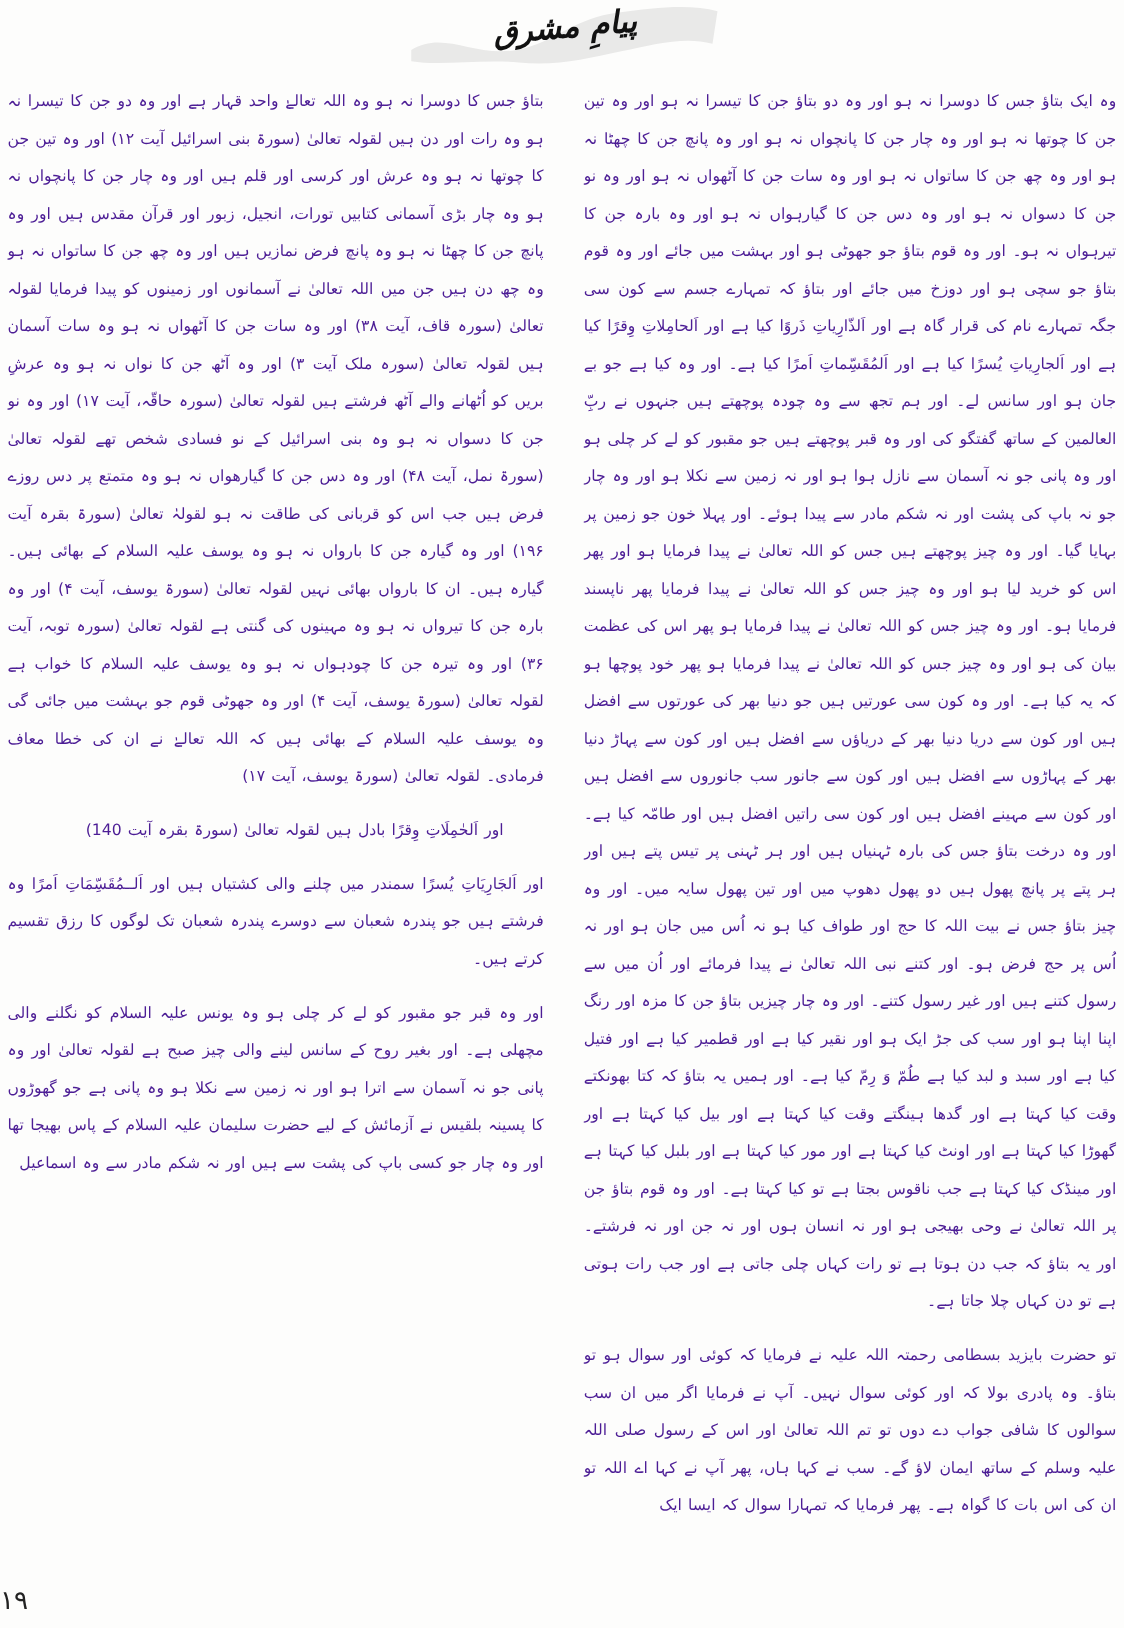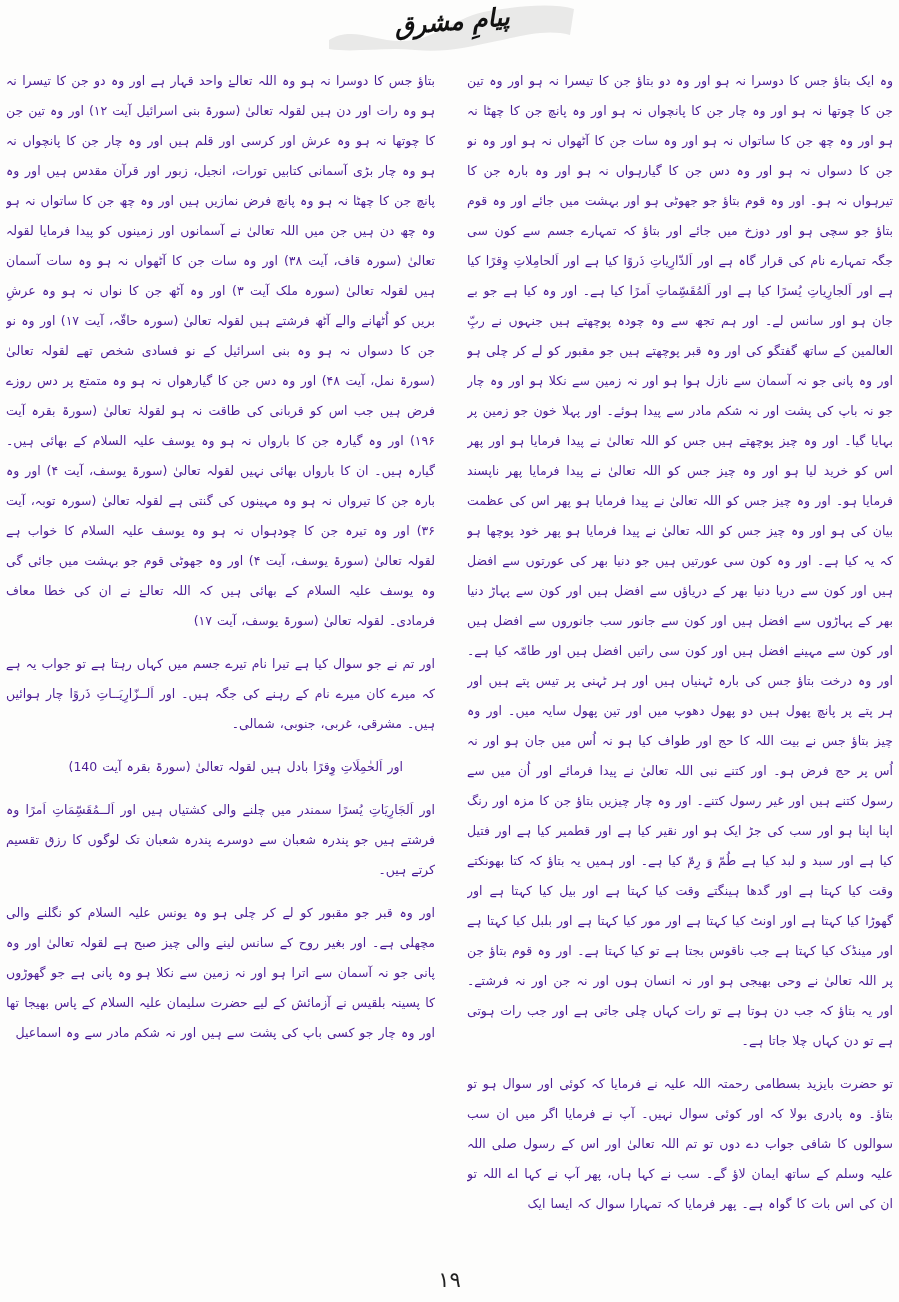--- a/index.html
+++ b/index.html
@@ -75,21 +75,21 @@
   }
   .para.indented {
     padding-right: 32px;
   }
   
   .footer {
     position: absolute;
     bottom: 10px;
     left: 0;
     width: 100%;
-    text-align: center;
+    text-align: left;
   }
   .page-number {
     font-size: 21px;
     letter-spacing: 10px;
     color: #222;
     direction: rtl;
   }
 </style>
 </head>
 <body>
@@ -106,21 +106,20 @@
 
   <div class="content">
 
     <div class="col col-right">
       <p class="para">وہ ایک بتاؤ جس کا دوسرا نہ ہو اور وہ دو بتاؤ جن کا تیسرا نہ ہو اور وہ تین جن کا چوتھا نہ ہو اور وہ چار جن کا پانچواں نہ ہو اور وہ پانچ جن کا چھٹا نہ ہو اور وہ چھ جن کا ساتواں نہ ہو اور وہ سات جن کا آٹھواں نہ ہو اور وہ نو جن کا دسواں نہ ہو اور وہ دس جن کا گیارہواں نہ ہو اور وہ بارہ جن کا تیرہواں نہ ہو۔ اور وہ قوم بتاؤ جو جھوٹی ہو اور بہشت میں جائے اور وہ قوم بتاؤ جو سچی ہو اور دوزخ میں جائے اور بتاؤ کہ تمہارے جسم سے کون سی جگہ تمہارے نام کی قرار گاہ ہے اور اَلذّارِیاتِ ذَروًا کیا ہے اور اَلحامِلاتِ وِقرًا کیا ہے اور اَلجارِیاتِ یُسرًا کیا ہے اور اَلمُقَسِّماتِ اَمرًا کیا ہے۔ اور وہ کیا ہے جو بے جان ہو اور سانس لے۔ اور ہم تجھ سے وہ چودہ پوچھتے ہیں جنہوں نے ربِّ العالمین کے ساتھ گفتگو کی اور وہ قبر پوچھتے ہیں جو مقبور کو لے کر چلی ہو اور وہ پانی جو نہ آسمان سے نازل ہوا ہو اور نہ زمین سے نکلا ہو اور وہ چار جو نہ باپ کی پشت اور نہ شکم مادر سے پیدا ہوئے۔ اور پہلا خون جو زمین پر بہایا گیا۔ اور وہ چیز پوچھتے ہیں جس کو اللہ تعالیٰ نے پیدا فرمایا ہو اور پھر اس کو خرید لیا ہو اور وہ چیز جس کو اللہ تعالیٰ نے پیدا فرمایا پھر ناپسند فرمایا ہو۔ اور وہ چیز جس کو اللہ تعالیٰ نے پیدا فرمایا ہو پھر اس کی عظمت بیان کی ہو اور وہ چیز جس کو اللہ تعالیٰ نے پیدا فرمایا ہو پھر خود پوچھا ہو کہ یہ کیا ہے۔ اور وہ کون سی عورتیں ہیں جو دنیا بھر کی عورتوں سے افضل ہیں اور کون سے دریا دنیا بھر کے دریاؤں سے افضل ہیں اور کون سے پہاڑ دنیا بھر کے پہاڑوں سے افضل ہیں اور کون سے جانور سب جانوروں سے افضل ہیں اور کون سے مہینے افضل ہیں اور کون سی راتیں افضل ہیں اور طامّہ کیا ہے۔ اور وہ درخت بتاؤ جس کی بارہ ٹہنیاں ہیں اور ہر ٹہنی پر تیس پتے ہیں اور ہر پتے پر پانچ پھول ہیں دو پھول دھوپ میں اور تین پھول سایہ میں۔ اور وہ چیز بتاؤ جس نے بیت اللہ کا حج اور طواف کیا ہو نہ اُس میں جان ہو اور نہ اُس پر حج فرض ہو۔ اور کتنے نبی اللہ تعالیٰ نے پیدا فرمائے اور اُن میں سے رسول کتنے ہیں اور غیر رسول کتنے۔ اور وہ چار چیزیں بتاؤ جن کا مزہ اور رنگ اپنا اپنا ہو اور سب کی جڑ ایک ہو اور نقیر کیا ہے اور قطمیر کیا ہے اور فتیل کیا ہے اور سبد و لبد کیا ہے طُمّ وَ رِمّ کیا ہے۔ اور ہمیں یہ بتاؤ کہ کتا بھونکتے وقت کیا کہتا ہے اور گدھا ہینگتے وقت کیا کہتا ہے اور بیل کیا کہتا ہے اور گھوڑا کیا کہتا ہے اور اونٹ کیا کہتا ہے اور مور کیا کہتا ہے اور بلبل کیا کہتا ہے اور مینڈک کیا کہتا ہے جب ناقوس بجتا ہے تو کیا کہتا ہے۔ اور وہ قوم بتاؤ جن پر اللہ تعالیٰ نے وحی بھیجی ہو اور نہ انسان ہوں اور نہ جن اور نہ فرشتے۔ اور یہ بتاؤ کہ جب دن ہوتا ہے تو رات کہاں چلی جاتی ہے اور جب رات ہوتی ہے تو دن کہاں چلا جاتا ہے۔</p>
       <p class="para">تو حضرت بایزید بسطامی رحمتہ اللہ علیہ نے فرمایا کہ کوئی اور سوال ہو تو بتاؤ۔ وہ پادری بولا کہ اور کوئی سوال نہیں۔ آپ نے فرمایا اگر میں ان سب سوالوں کا شافی جواب دے دوں تو تم اللہ تعالیٰ اور اس کے رسول صلی اللہ علیہ وسلم کے ساتھ ایمان لاؤ گے۔ سب نے کہا ہاں، پھر آپ نے کہا اے اللہ تو ان کی اس بات کا گواہ ہے۔ پھر فرمایا کہ تمہارا سوال کہ ایسا ایک</p>
     </div>
 
     <div class="col col-left">
       <p class="para">بتاؤ جس کا دوسرا نہ ہو وہ اللہ تعالےٰ واحد قہار ہے اور وہ دو جن کا تیسرا نہ ہو وہ رات اور دن ہیں لقولہ تعالیٰ (سورۃ بنی اسرائیل آیت ۱۲) اور وہ تین جن کا چوتھا نہ ہو وہ عرش اور کرسی اور قلم ہیں اور وہ چار جن کا پانچواں نہ ہو وہ چار بڑی آسمانی کتابیں تورات، انجیل، زبور اور قرآن مقدس ہیں اور وہ پانچ جن کا چھٹا نہ ہو وہ پانچ فرض نمازیں ہیں اور وہ چھ جن کا ساتواں نہ ہو وہ چھ دن ہیں جن میں اللہ تعالیٰ نے آسمانوں اور زمینوں کو پیدا فرمایا لقولہ تعالیٰ (سورہ قاف، آیت ۳۸) اور وہ سات جن کا آٹھواں نہ ہو وہ سات آسمان ہیں لقولہ تعالیٰ (سورہ ملک آیت ۳) اور وہ آٹھ جن کا نواں نہ ہو وہ عرشِ بریں کو اُٹھانے والے آٹھ فرشتے ہیں لقولہ تعالیٰ (سورہ حاقّہ، آیت ۱۷) اور وہ نو جن کا دسواں نہ ہو وہ بنی اسرائیل کے نو فسادی شخص تھے لقولہ تعالیٰ (سورۃ نمل، آیت ۴۸) اور وہ دس جن کا گیارھواں نہ ہو وہ متمتع پر دس روزے فرض ہیں جب اس کو قربانی کی طاقت نہ ہو لقولہٰ تعالیٰ (سورۃ بقرہ آیت ۱۹۶) اور وہ گیارہ جن کا بارواں نہ ہو وہ یوسف علیہ السلام کے بھائی ہیں۔ گیارہ ہیں۔ ان کا بارواں بھائی نہیں لقولہ تعالیٰ (سورۃ یوسف، آیت ۴) اور وہ بارہ جن کا تیرواں نہ ہو وہ مہینوں کی گنتی ہے لقولہ تعالیٰ (سورہ توبہ، آیت ۳۶) اور وہ تیرہ جن کا چودہواں نہ ہو وہ یوسف علیہ السلام کا خواب ہے لقولہ تعالیٰ (سورۃ یوسف، آیت ۴) اور وہ جھوٹی قوم جو بہشت میں جائی گی وہ یوسف علیہ السلام کے بھائی ہیں کہ اللہ تعالےٰ نے ان کی خطا معاف فرمادی۔ لقولہ تعالیٰ (سورۃ یوسف، آیت ۱۷)</p>
-      <p class="para">اور تم نے جو سوال کیا ہے تیرا نام تیرے جسم میں کہاں رہتا ہے تو جواب یہ ہے کہ میرے کان میرے نام کے رہنے کی جگہ ہیں۔ اور اَلــزّارِیَــاتِ ذَروًا چار ہوائیں ہیں۔ مشرقی، غربی، جنوبی، شمالی۔</p>
       <p class="para indented">اور اَلحٰمِلَاتِ وِقرًا بادل ہیں لقولہ تعالیٰ (سورۃ بقرہ آیت 140)</p>
       <p class="para">اور اَلجَارِیَاتِ یُسرًا سمندر میں چلنے والی کشتیاں ہیں اور اَلــمُقَسِّمَاتِ اَمرًا وہ فرشتے ہیں جو پندرہ شعبان سے دوسرے پندرہ شعبان تک لوگوں کا رزق تقسیم کرتے ہیں۔</p>
       <p class="para">اور وہ قبر جو مقبور کو لے کر چلی ہو وہ یونس علیہ السلام کو نگلنے والی مچھلی ہے۔ اور بغیر روح کے سانس لینے والی چیز صبح ہے لقولہ تعالیٰ اور وہ پانی جو نہ آسمان سے اترا ہو اور نہ زمین سے نکلا ہو وہ پانی ہے جو گھوڑوں کا پسینہ بلقیس نے آزمائش کے لیے حضرت سلیمان علیہ السلام کے پاس بھیجا تھا اور وہ چار جو کسی باپ کی پشت سے ہیں اور نہ شکم مادر سے وہ اسماعیل</p>
     </div>
 
   </div>
 
   <div class="footer">
     <span class="page-number">۱۹</span>
   </div>

